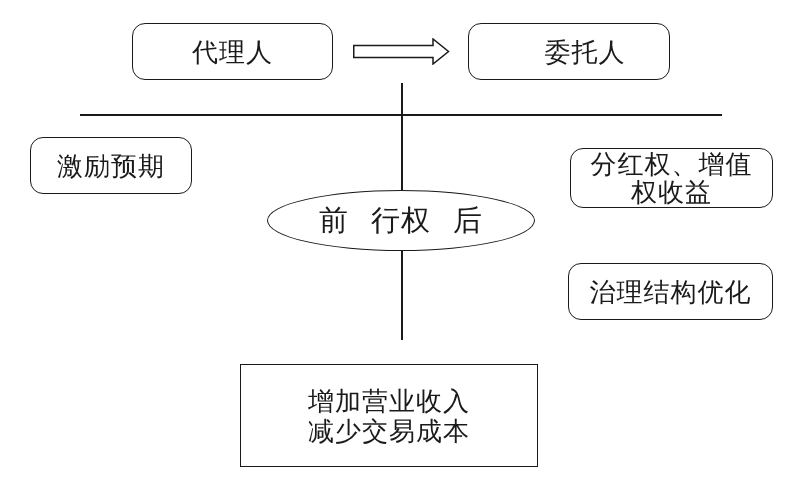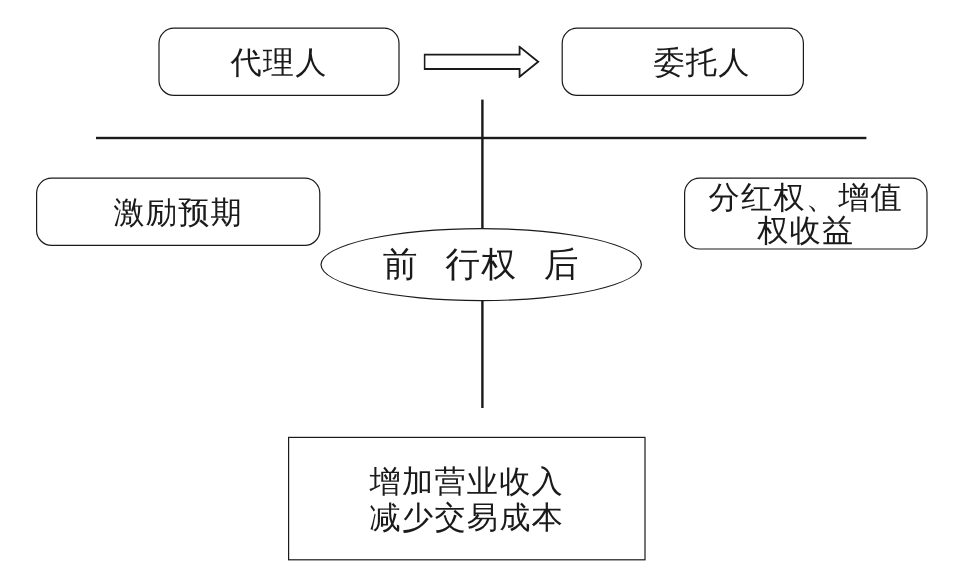--- a/index.html
+++ b/index.html
@@ -27,21 +27,21 @@
     justify-content: center;
     text-align: center;
     font-size: 26px;
     line-height: 28px;
     letter-spacing: 1px;
   }
   .rounded { border-radius: 13px; }
 
   .box-agent      { left: 132px; top: 23px;  width: 201px; height: 57px; }
   .box-principal  { left: 468px; top: 23px;  width: 202px; height: 57px; padding-left: 32px; }
-  .box-incentive  { left: 30px;  top: 148px; width: 237px; height: 57px; }
+  .box-incentive  { left: 30px;  top: 137px; width: 162px; height: 57px; }
   .box-dividend   { left: 570px; top: 148px; width: 203px; height: 60px; }
   .box-exercise   { left: 28px;  top: 263px; width: 204px; height: 59px; }
   .box-governance { left: 568px; top: 263px; width: 205px; height: 57px; }
   .box-outcome    { left: 240px; top: 364px; width: 298px; height: 103px; line-height: 30px; }
 
   .line {
     position: absolute;
     background: #1a1a1a;
   }
   .vline {
@@ -110,19 +110,22 @@
   <div class="node rounded box-dividend">
     <span>分红权、增值</span>
     <span>权收益</span>
   </div>
 
   <div class="ellipse">
     <span>前 行权 后</span>
   </div>
 
 
+  <div class="node rounded box-governance">
+    <span>治理结构优化</span>
+  </div>
 
   <div class="node box-outcome">
     <span>增加营业收入</span>
     <span>减少交易成本</span>
   </div>
 
 </div>
 
 </body></html>

